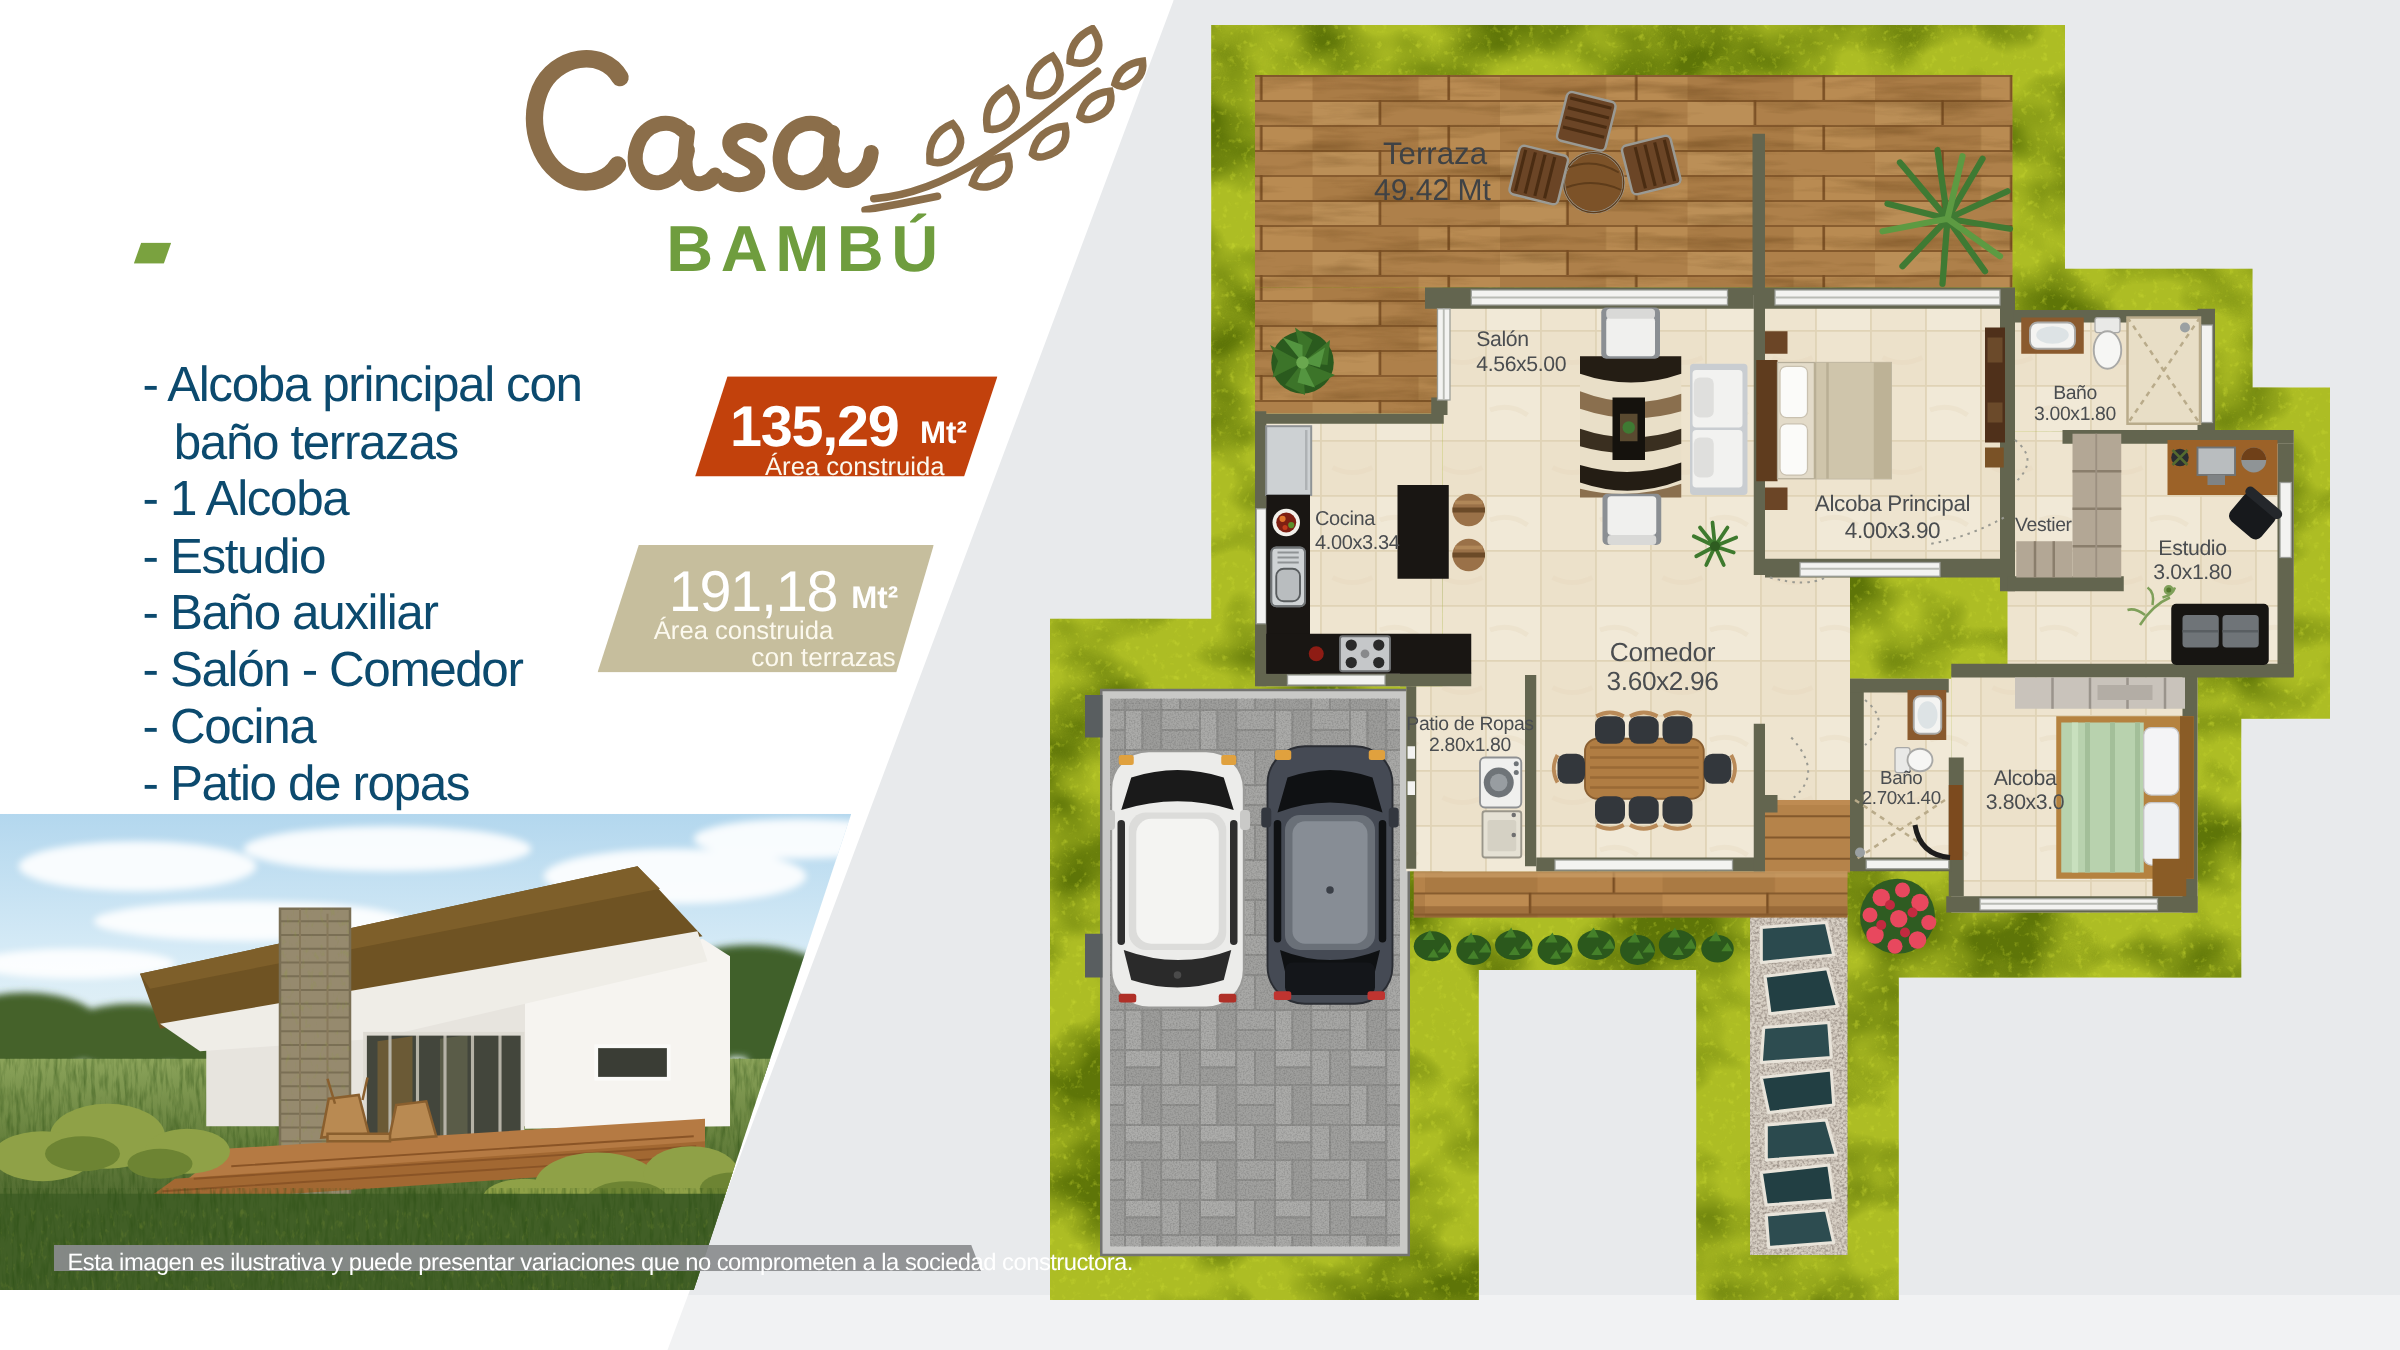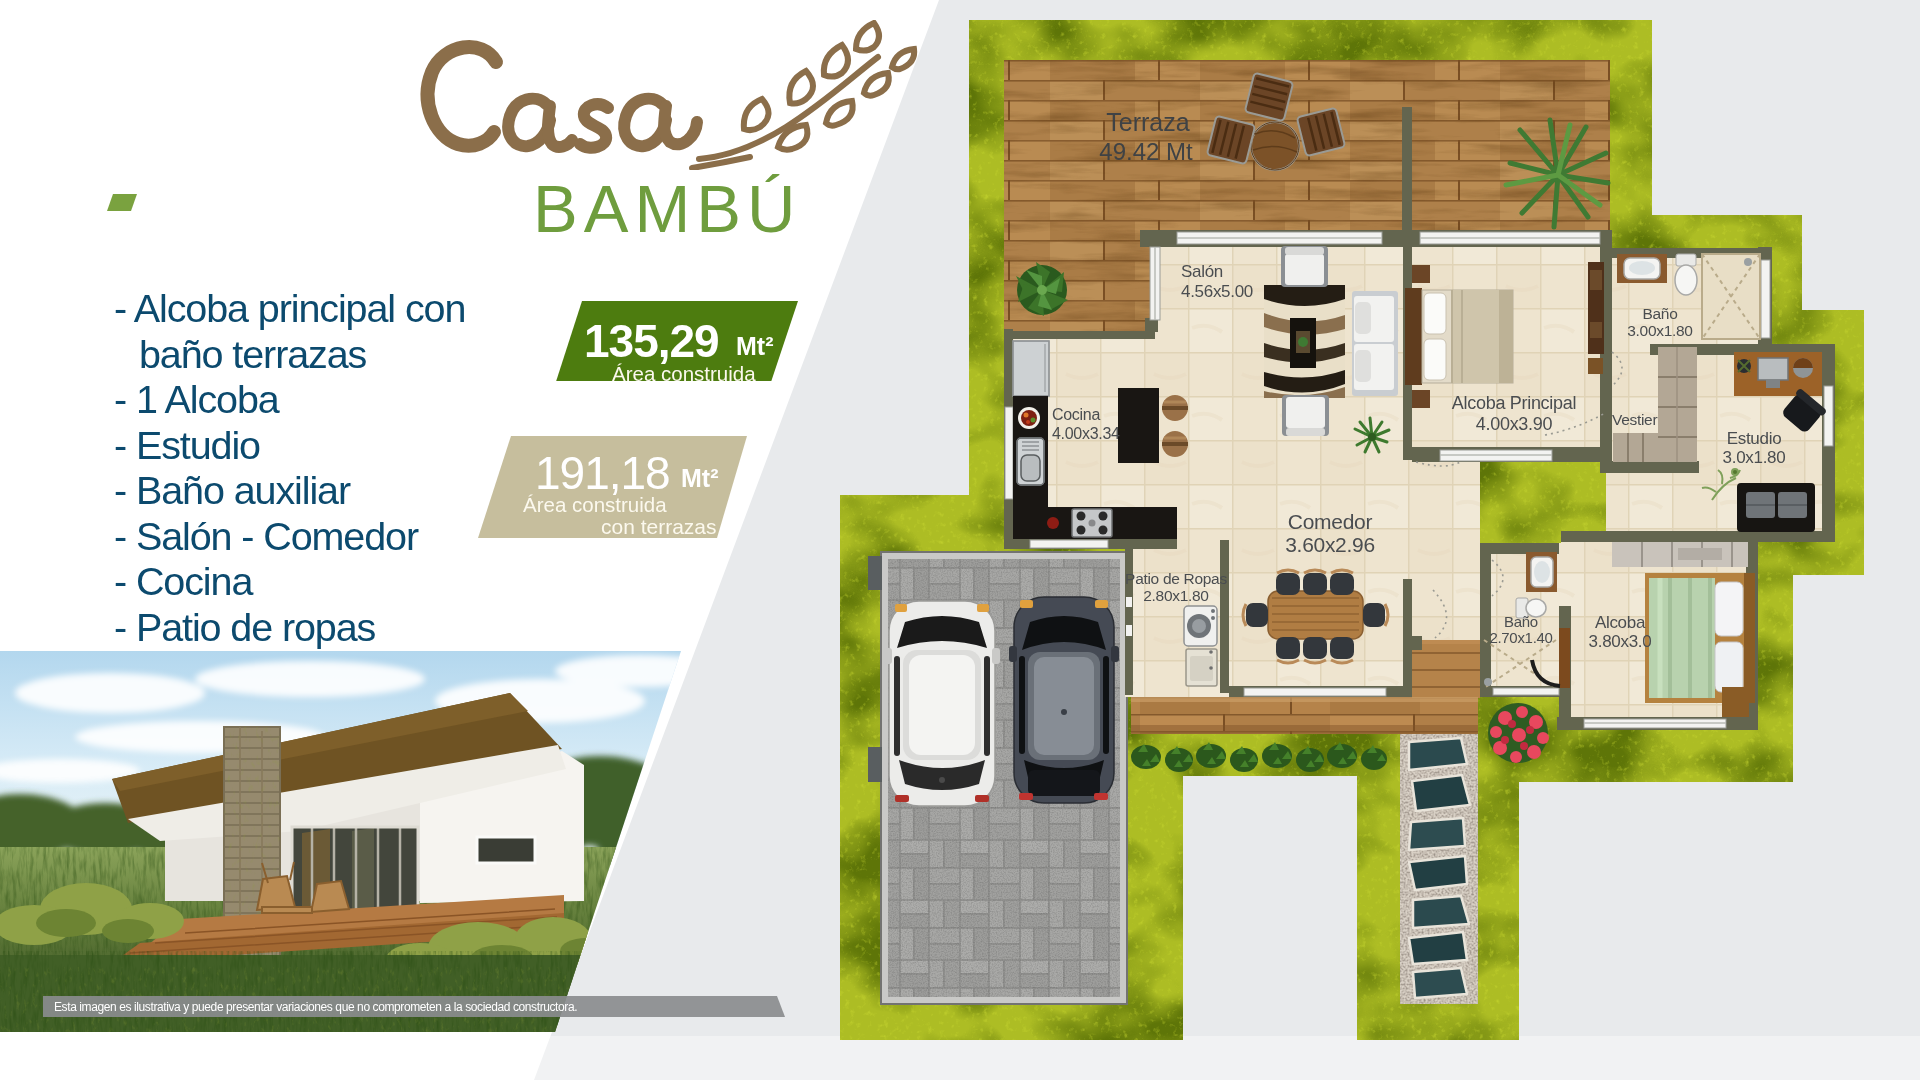--- a/index.html
+++ b/index.html
@@ -815,21 +815,21 @@
       </g>
 
       <rect x="0" y="304" width="690" height="81" fill="#415f26"></rect>
       <rect x="0" y="300" width="690" height="85" filter="url(#phn)"></rect>
       <rect x="0" y="316" width="690" height="69" filter="url(#phn2)" opacity=".6"></rect>
     </g>
   </svg>
 
   <div class="abs" style="left:43px;top:996px;width:742px;height:21px;background:rgba(138,140,142,.92);clip-path:polygon(0 0,734px 0,742px 21px,0 21px);"></div>
 
-  <div class="abs" style="left:54px;top:1000px;width:740px;font-size:12px;letter-spacing:-0.4px;color:#fff;white-space:nowrap;">Esta imagen es ilustrativa y puede presentar variaciones que no comprometen a la sociedad constructora.</div>
+  <div class="abs" style="left:54px;top:1000px;width:740px;font-size:19px;letter-spacing:-0.4px;color:#fff;white-space:nowrap;">Esta imagen es ilustrativa y puede presentar variaciones que no comprometen a la sociedad constructora.</div>
 
   <svg class="abs" style="left:400px;top:20px;" width="520" height="150" viewBox="0 0 520 150">
     <g stroke="#8b6e4a" fill="none" stroke-linecap="round">
 
       <path d="M96 42 C82 18 44 24 32 52 C20 82 34 116 58 124 C74 129 88 122 94 112" stroke-width="14"></path>
 
       <path d="M146 84 C136 74 116 78 110 96 C104 114 114 128 128 126 C140 124 148 112 150 100" stroke-width="12"></path>
       <path d="M150 86 C148 102 146 116 152 124 C158 130 168 126 172 120" stroke-width="12"></path>
 
       <path d="M208 88 C198 80 182 86 184 96 C186 106 204 106 206 116 C208 126 190 132 180 124" stroke-width="12"></path>
@@ -845,37 +845,37 @@
       <path d="M384 118 Q390 98 412 96 Q418 114 398 120 Q390 122 384 118Z"></path>
       <path d="M396 74 Q392 52 412 42 Q426 58 412 70 Q404 76 396 74Z"></path>
       <path d="M432 94 Q436 74 458 72 Q462 90 442 96 Q436 98 432 94Z"></path>
       <path d="M430 46 Q428 26 448 16 Q460 32 448 44 Q440 50 430 46Z"></path>
       <path d="M470 64 Q474 46 494 44 Q498 60 480 66 Q474 68 470 64Z"></path>
       <path d="M462 20 Q462 2 480 -6 Q490 8 480 18 Q472 24 462 20Z"></path>
       <path d="M498 38 Q502 22 520 20 Q522 34 506 40 Q502 41 498 38Z"></path>
     </g>
   </svg>
 
-  <div class="abs" style="left:533px;top:170px;width:340px;font-size:67px;font-weight:normal;color:#6f9d3e;letter-spacing:6px;">BAMBÚ</div>
+  <div class="abs" style="left:533px;top:170px;width:340px;font-size:52px;font-weight:bold;color:#6f9d3e;letter-spacing:6px;">BAMBÚ</div>
 
   <div class="abs" style="left:107px;top:194px;width:30px;height:17px;background:#7aa23f;clip-path:polygon(20% 0,100% 0,80% 100%,0 100%);"></div>
 
 
   <div class="abs" style="left:114px;top:286px;font-size:39.5px;letter-spacing:-1.1px;line-height:45.5px;color:#0c4a6e;">
     - Alcoba principal con<br>
     <span style="margin-left:25px;">baño terrazas</span><br>
     - 1 Alcoba<br>
     - Estudio<br>
     - Baño auxiliar<br>
     - Salón - Comedor<br>
     - Cocina<br>
     - Patio de ropas
   </div>
 
-  <div class="abs" style="left:540px;top:301px;width:270px;height:80px;background:#4d7c0f;clip-path:polygon(42px 0,258px 0,227px 93px,12px 93px);">
+  <div class="abs" style="left:540px;top:301px;width:270px;height:80px;background:#c2410c;clip-path:polygon(42px 0,258px 0,227px 93px,12px 93px);">
     <div style="position:absolute;left:44px;top:13px;font-size:46px;font-weight:bold;color:#fff;letter-spacing:-1px;">135,29</div>
     <div style="position:absolute;left:196px;top:31px;font-size:25px;font-weight:bold;color:#fff;">Mt²</div>
     <div style="position:absolute;left:72px;top:61px;font-size:20.5px;color:#fcf9ee;">Área construida</div>
   </div>
 
   <div class="abs" style="left:468px;top:436px;width:290px;height:102px;background:#c6be9d;clip-path:polygon(43px 0,279px 0,249px 102px,10px 102px);">
     <div style="position:absolute;left:67px;top:10px;font-size:46px;font-weight:normal;color:#fff;letter-spacing:-1px;">191,18</div>
     <div style="position:absolute;left:213px;top:28px;font-size:25px;font-weight:bold;color:#fff;">Mt²</div>
     <div style="position:absolute;left:55px;top:57px;font-size:20.5px;color:#fcf9ee;">Área construida</div>
     <div style="position:absolute;left:133px;top:79px;font-size:21px;color:#fcf9ee;">con terrazas</div>

